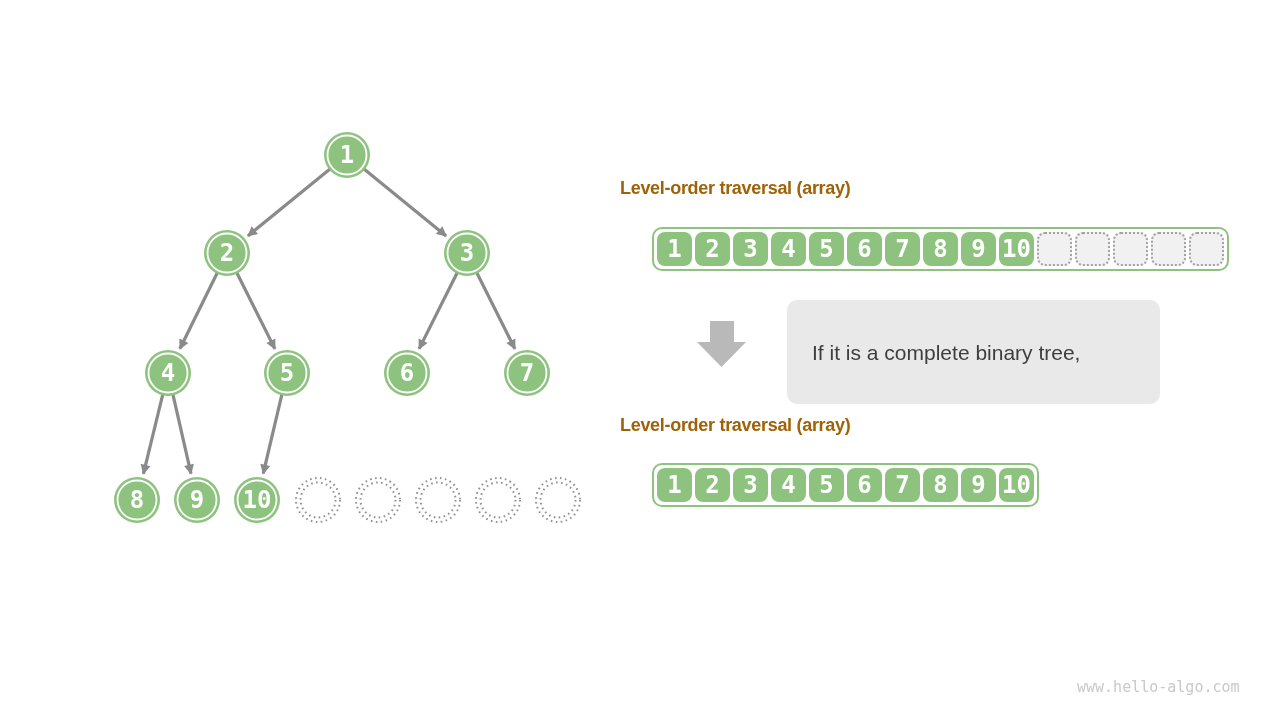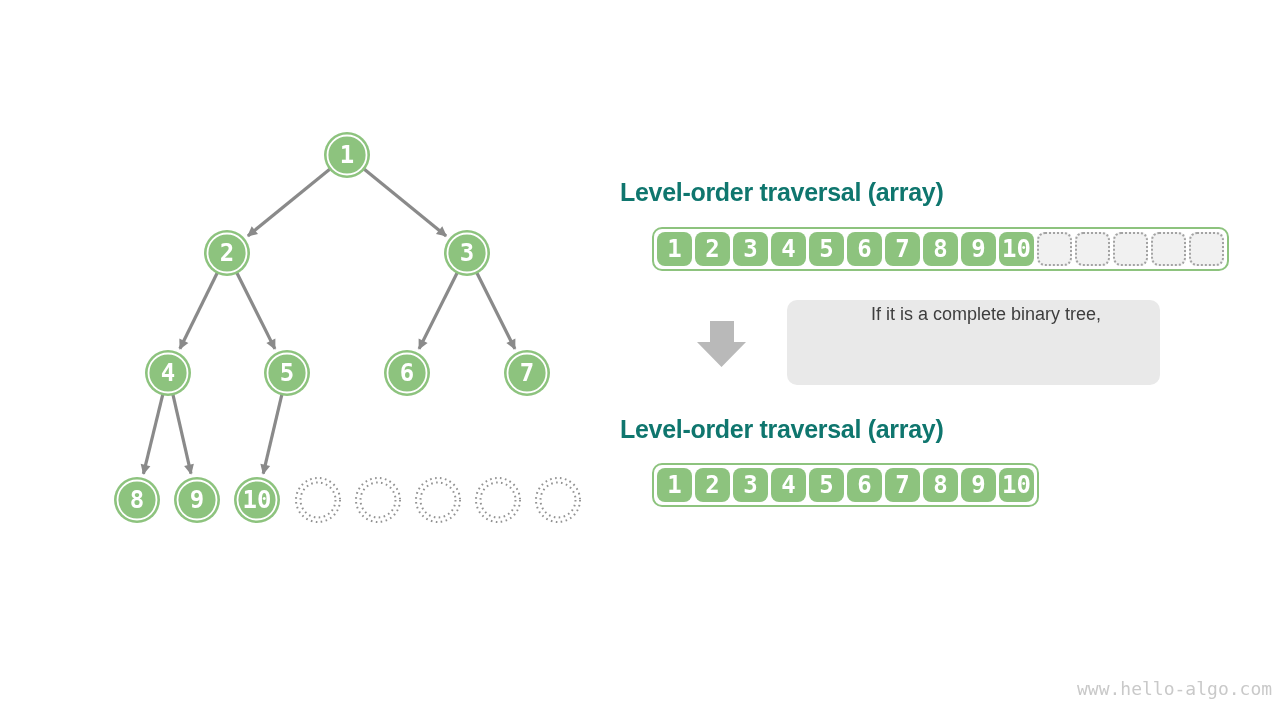--- a/index.html
+++ b/index.html
@@ -3,21 +3,21 @@
 <meta charset="utf-8">
 <style>
   html,body { margin:0; padding:0; background:#ffffff; }
   .canvas {
     position:relative; width:1280px; height:720px; background:#ffffff;
     font-family:"Liberation Sans", sans-serif; overflow:hidden;
   }
   #tree-svg { position:absolute; left:0; top:0; }
 
   .array-label {
-    position:absolute; font-weight:bold; font-size:25px; color:#0f766e;
+    position:absolute; font-weight:bold; font-size:18px; color:#a16207;
     letter-spacing:-0.3px; white-space:nowrap;text-align:center;
   }
   #label-top    { left:620px; top:178px; }
   #label-bottom { left:620px; top:415px; }
 
   .array-box {
     position:absolute; display:flex; gap:3px; padding:3px;
     background:#ffffff; border:2px solid #8DC37E; border-radius:10px;
   }
   #array-top    { left:652px; top:227px; }
@@ -29,30 +29,30 @@
     font-family:"DejaVu Sans Mono", monospace; font-weight:bold;
     font-size:24px; color:#ffffff; background:#8DC37E;
   }
   .cell.empty {
     background:#F1F1F1; border:2px dotted #A3A3A3;
   }
 
   .block-arrow { position:absolute; left:697px; top:321px; width:50px; height:47px; }
 
   .callout {
-    position:absolute; left:787px; top:300px; width:373px; height:85px;
+    position:absolute; left:787px; top:300px; width:373px; height:104px;
     background:#E9E9E9; border-radius:10px; box-sizing:border-box;
-    display:flex; flex-direction:row; justify-content:center;
-    padding-left:25px; font-size:18px; line-height:29px; color:#3E3E3E;
+    display:flex; flex-direction:column; justify-content:center;
+    padding-left:25px; font-size:21px; line-height:29px; color:#3E3E3E;
   }
   .callout .hl { font-weight:bold; color:#9B9B9B; }
 
   .watermark {
     position:absolute; left:1077px; top:678px;
-    font-family:"DejaVu Sans Mono", monospace; font-size:18px; color:#C9C9C9;
+    font-family:"DejaVu Sans Mono", monospace; font-size:15px; color:#C9C9C9;
     white-space:nowrap;
   }
 </style>
 </head>
 <body>
 
 <div class="canvas">
 
   <svg id="tree-svg" width="1280" height="720" viewBox="0 0 1280 720">
     <defs>

